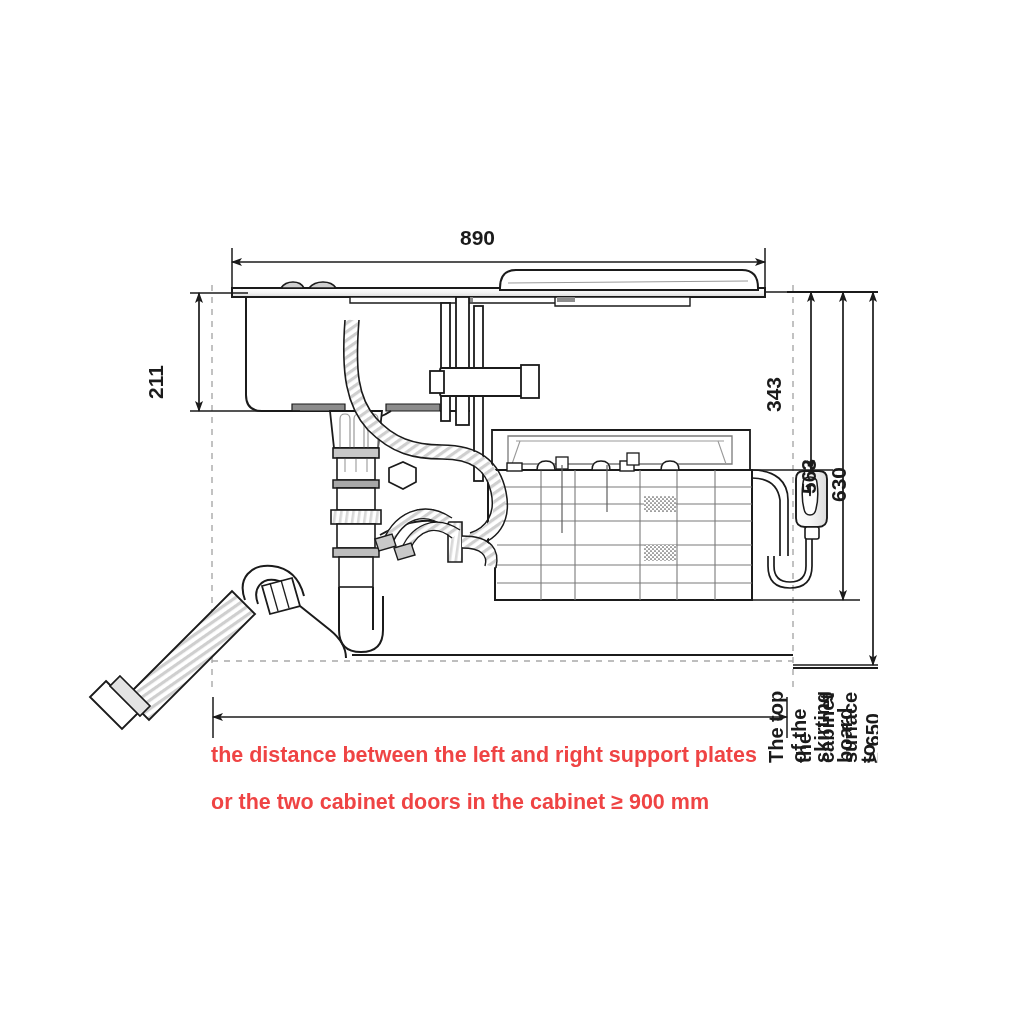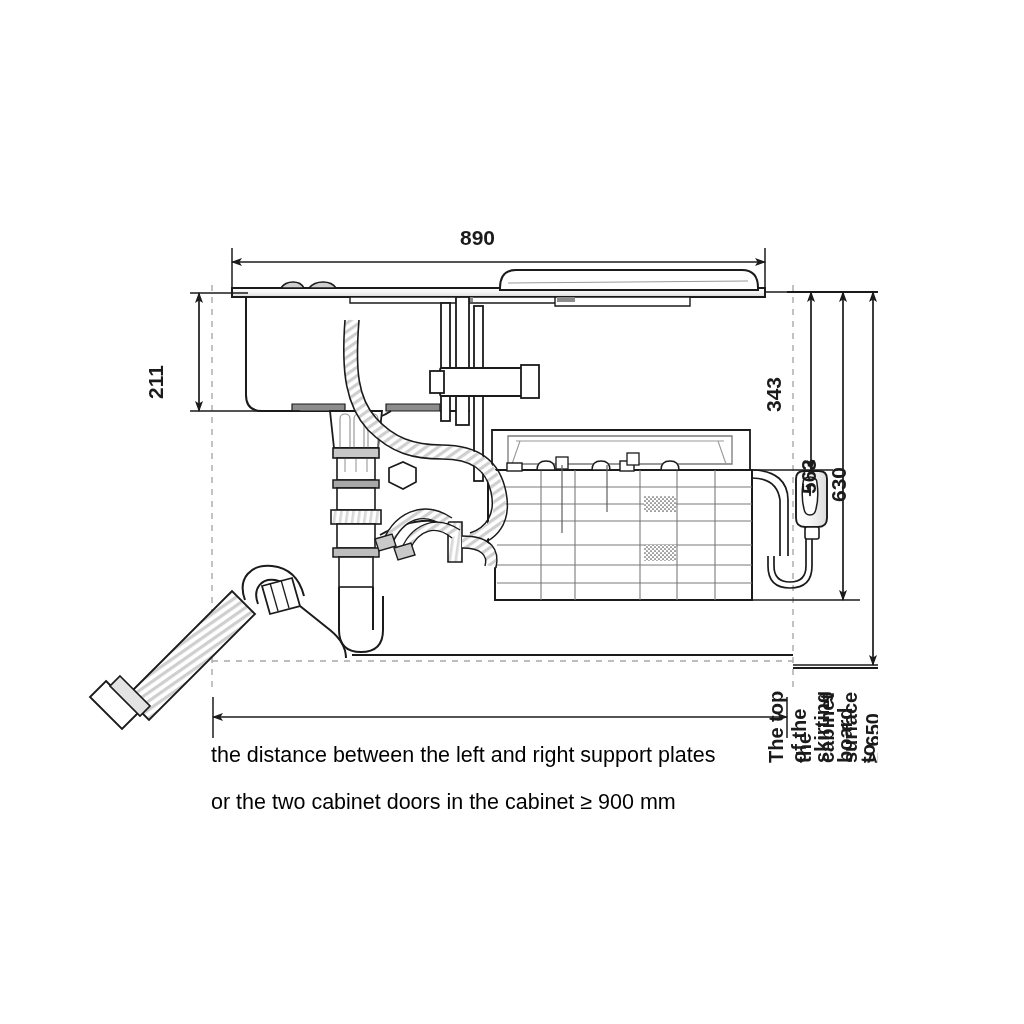--- a/index.html
+++ b/index.html
@@ -24,23 +24,23 @@
     white-space: nowrap;
     letter-spacing: 0px;
   }
   .dim-num { font-size: 21px; }
   .rot90 {
     transform: rotate(-90deg);
     transform-origin: left bottom;
   }
   .caption {
     font-size: 21.5px;
-    font-weight: normal;
+    font-weight: bold;
     line-height: 1.32;
-    color: #000000;
+    color: #ef4444;
   }
   .note-rot {
     font-size: 20px;
     font-weight: bold;
     color: #1b1b1b;
     transform: rotate(-90deg);
     transform-origin: left bottom;
   }
 </style>
 </head>

